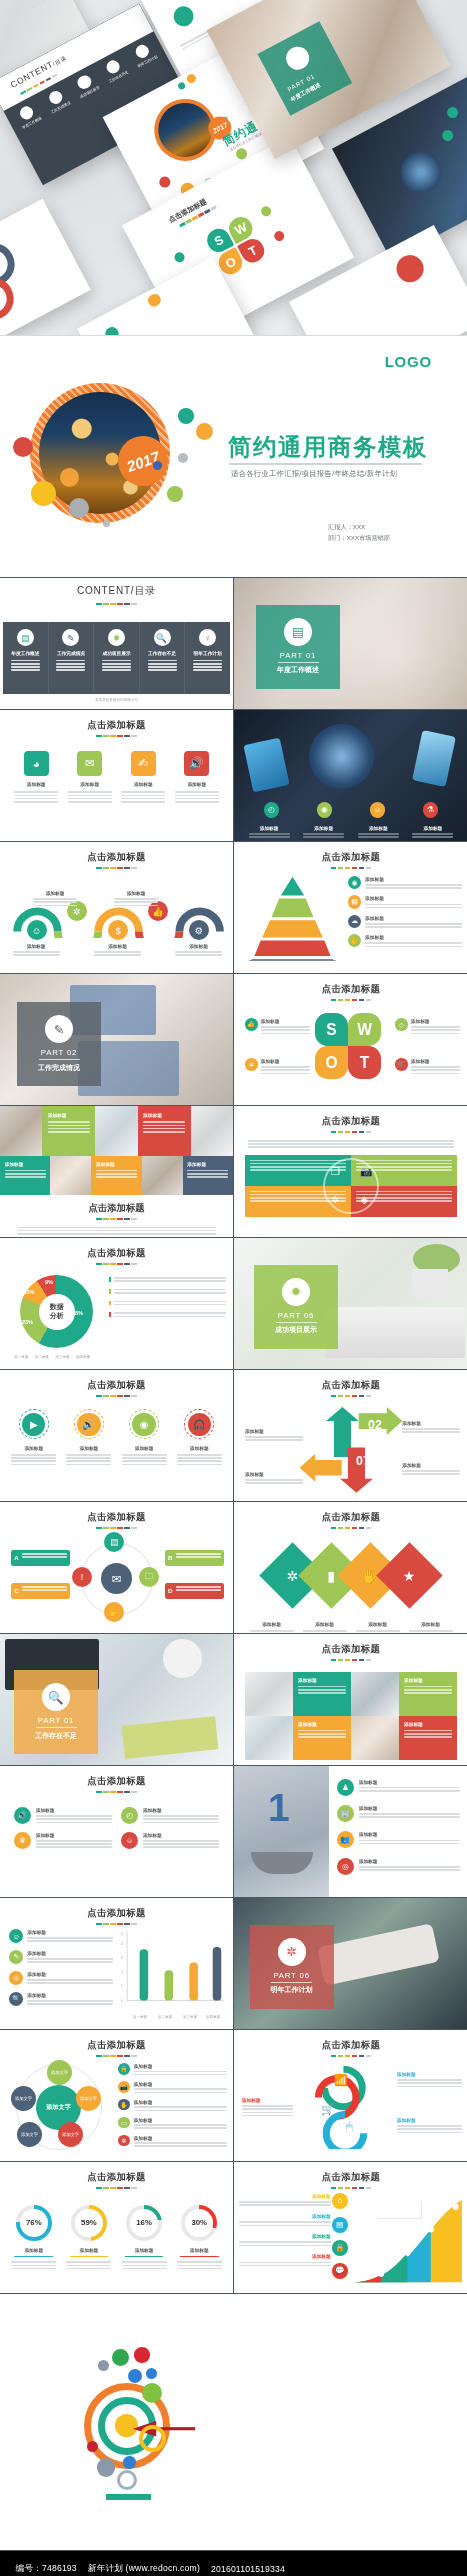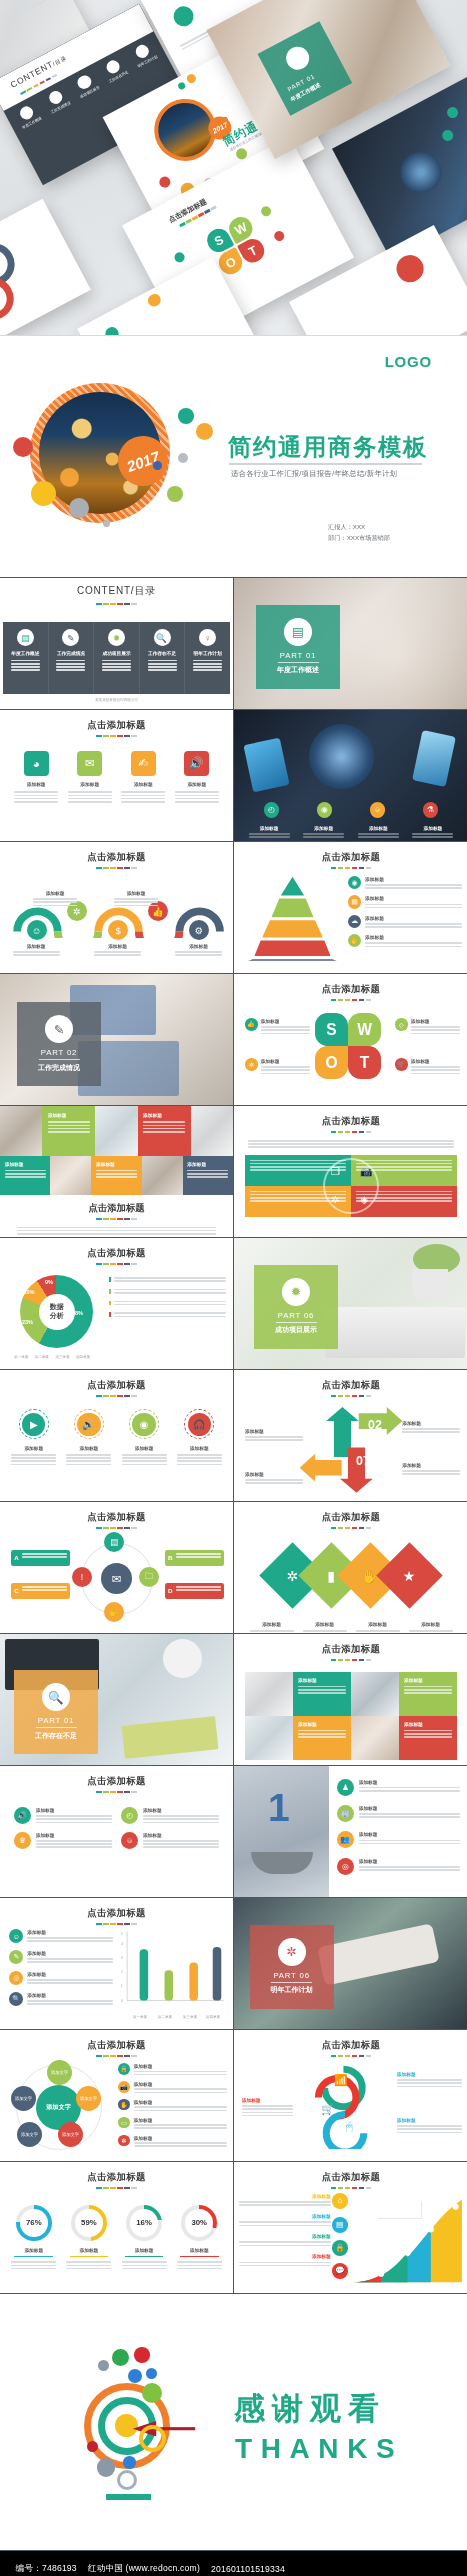--- a/index.html
+++ b/index.html
@@ -1603,22 +1603,20 @@
     <div class="gear" style="left:58px;top:28px;width:14px;height:14px;background:#2f7fd6;"></div>
     <div class="gear" style="left:76px;top:26.5px;width:11px;height:11px;background:#2f7fd6;"></div>
     <div class="gear" style="left:72px;top:42px;width:20px;height:20px;background:#7ec23f;"></div>
     <div class="gear" style="left:69px;top:84px;width:26.5px;height:26.5px;border:4.7px solid #f5c020;"></div>
     <div class="gear" style="left:53px;top:115px;width:12.5px;height:12.5px;background:#2f7fd6;"></div>
     <div class="gear" style="left:26.5px;top:117px;width:18.7px;height:18.7px;background:#8a98a8;"></div>
     <div class="gear" style="left:47px;top:129px;width:20px;height:20px;border:3.1px solid #9fb0c0;"></div>
     <div class="gear" style="left:17px;top:100px;width:11px;height:11px;background:#c42030;"></div>
     <div style="position:absolute;left:36px;top:153px;width:45px;height:6.2px;background:#1fa98a;"></div>
   </div>
-  <div class="thanks-cn">感谢观看</div>
-  <div class="thanks-en">THANKS</div>
 </div>
 
 <div class="footer">
   <span>编号：7486193</span>
-  <span>红动中国 (www.redocn.com)</span>
+  <span>新年计划 (www.redocn.com)</span>
   <span>201601101519334</span>
 </div>
 
 
 </body></html>

